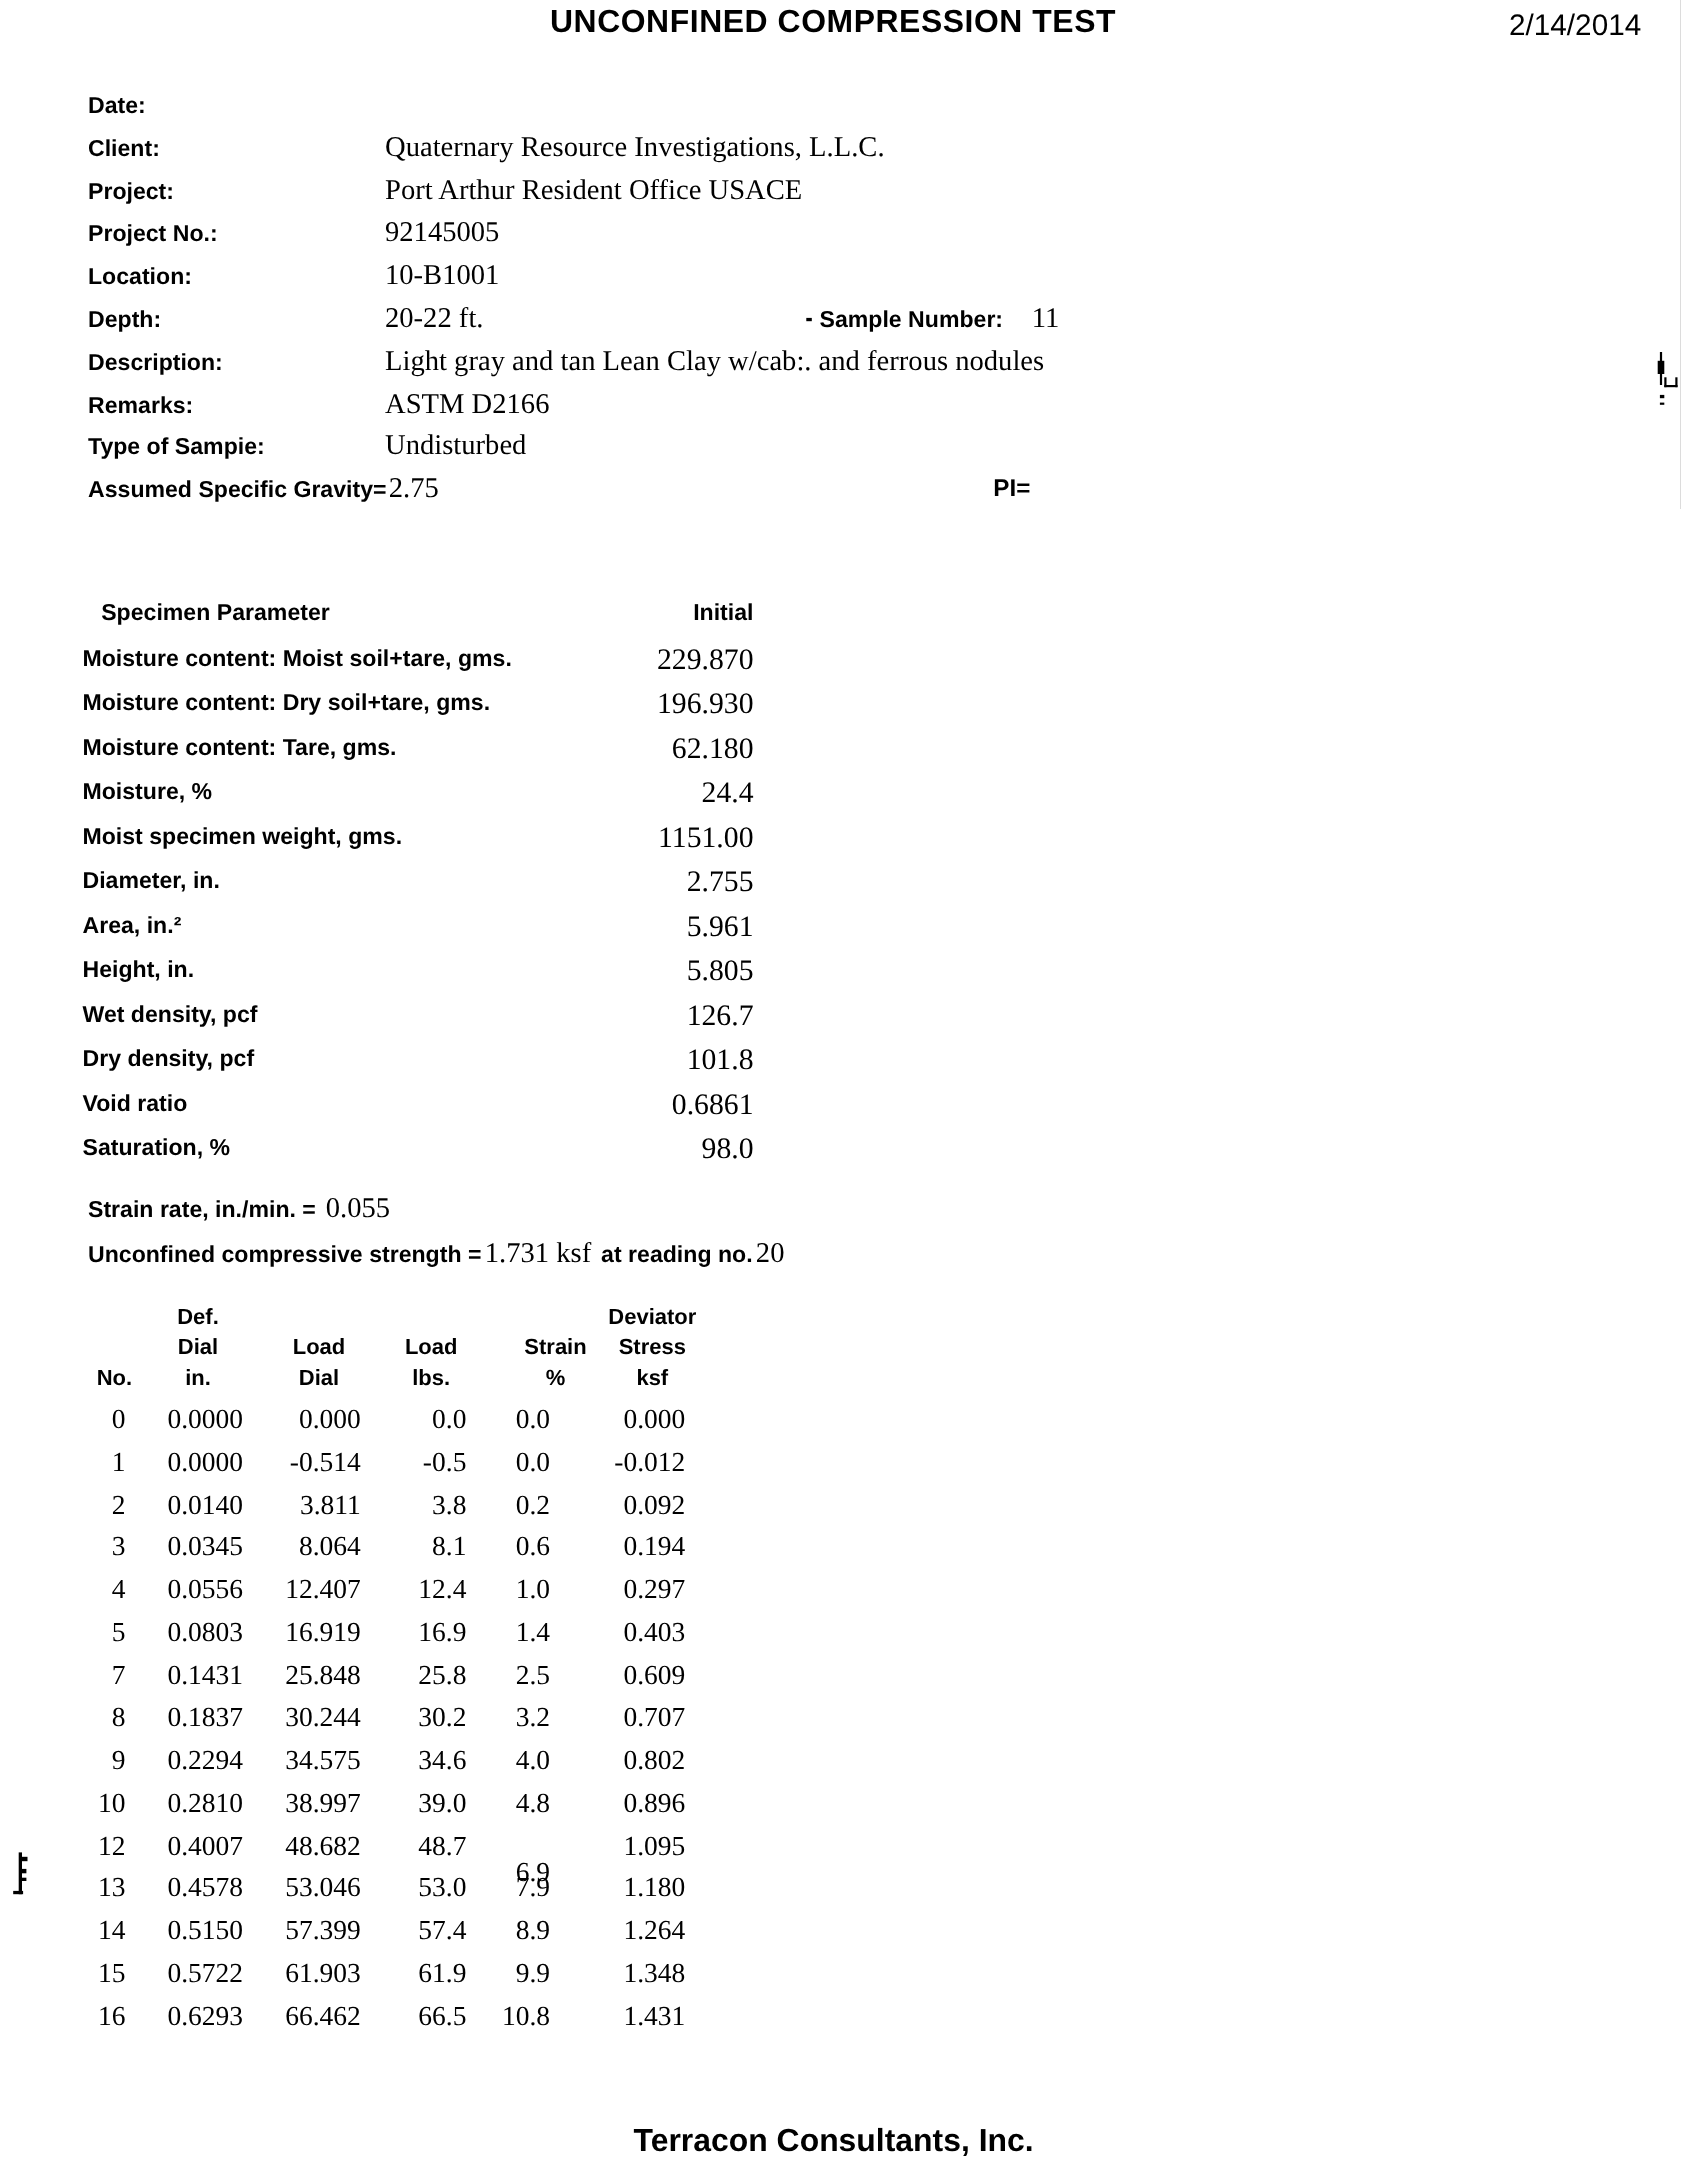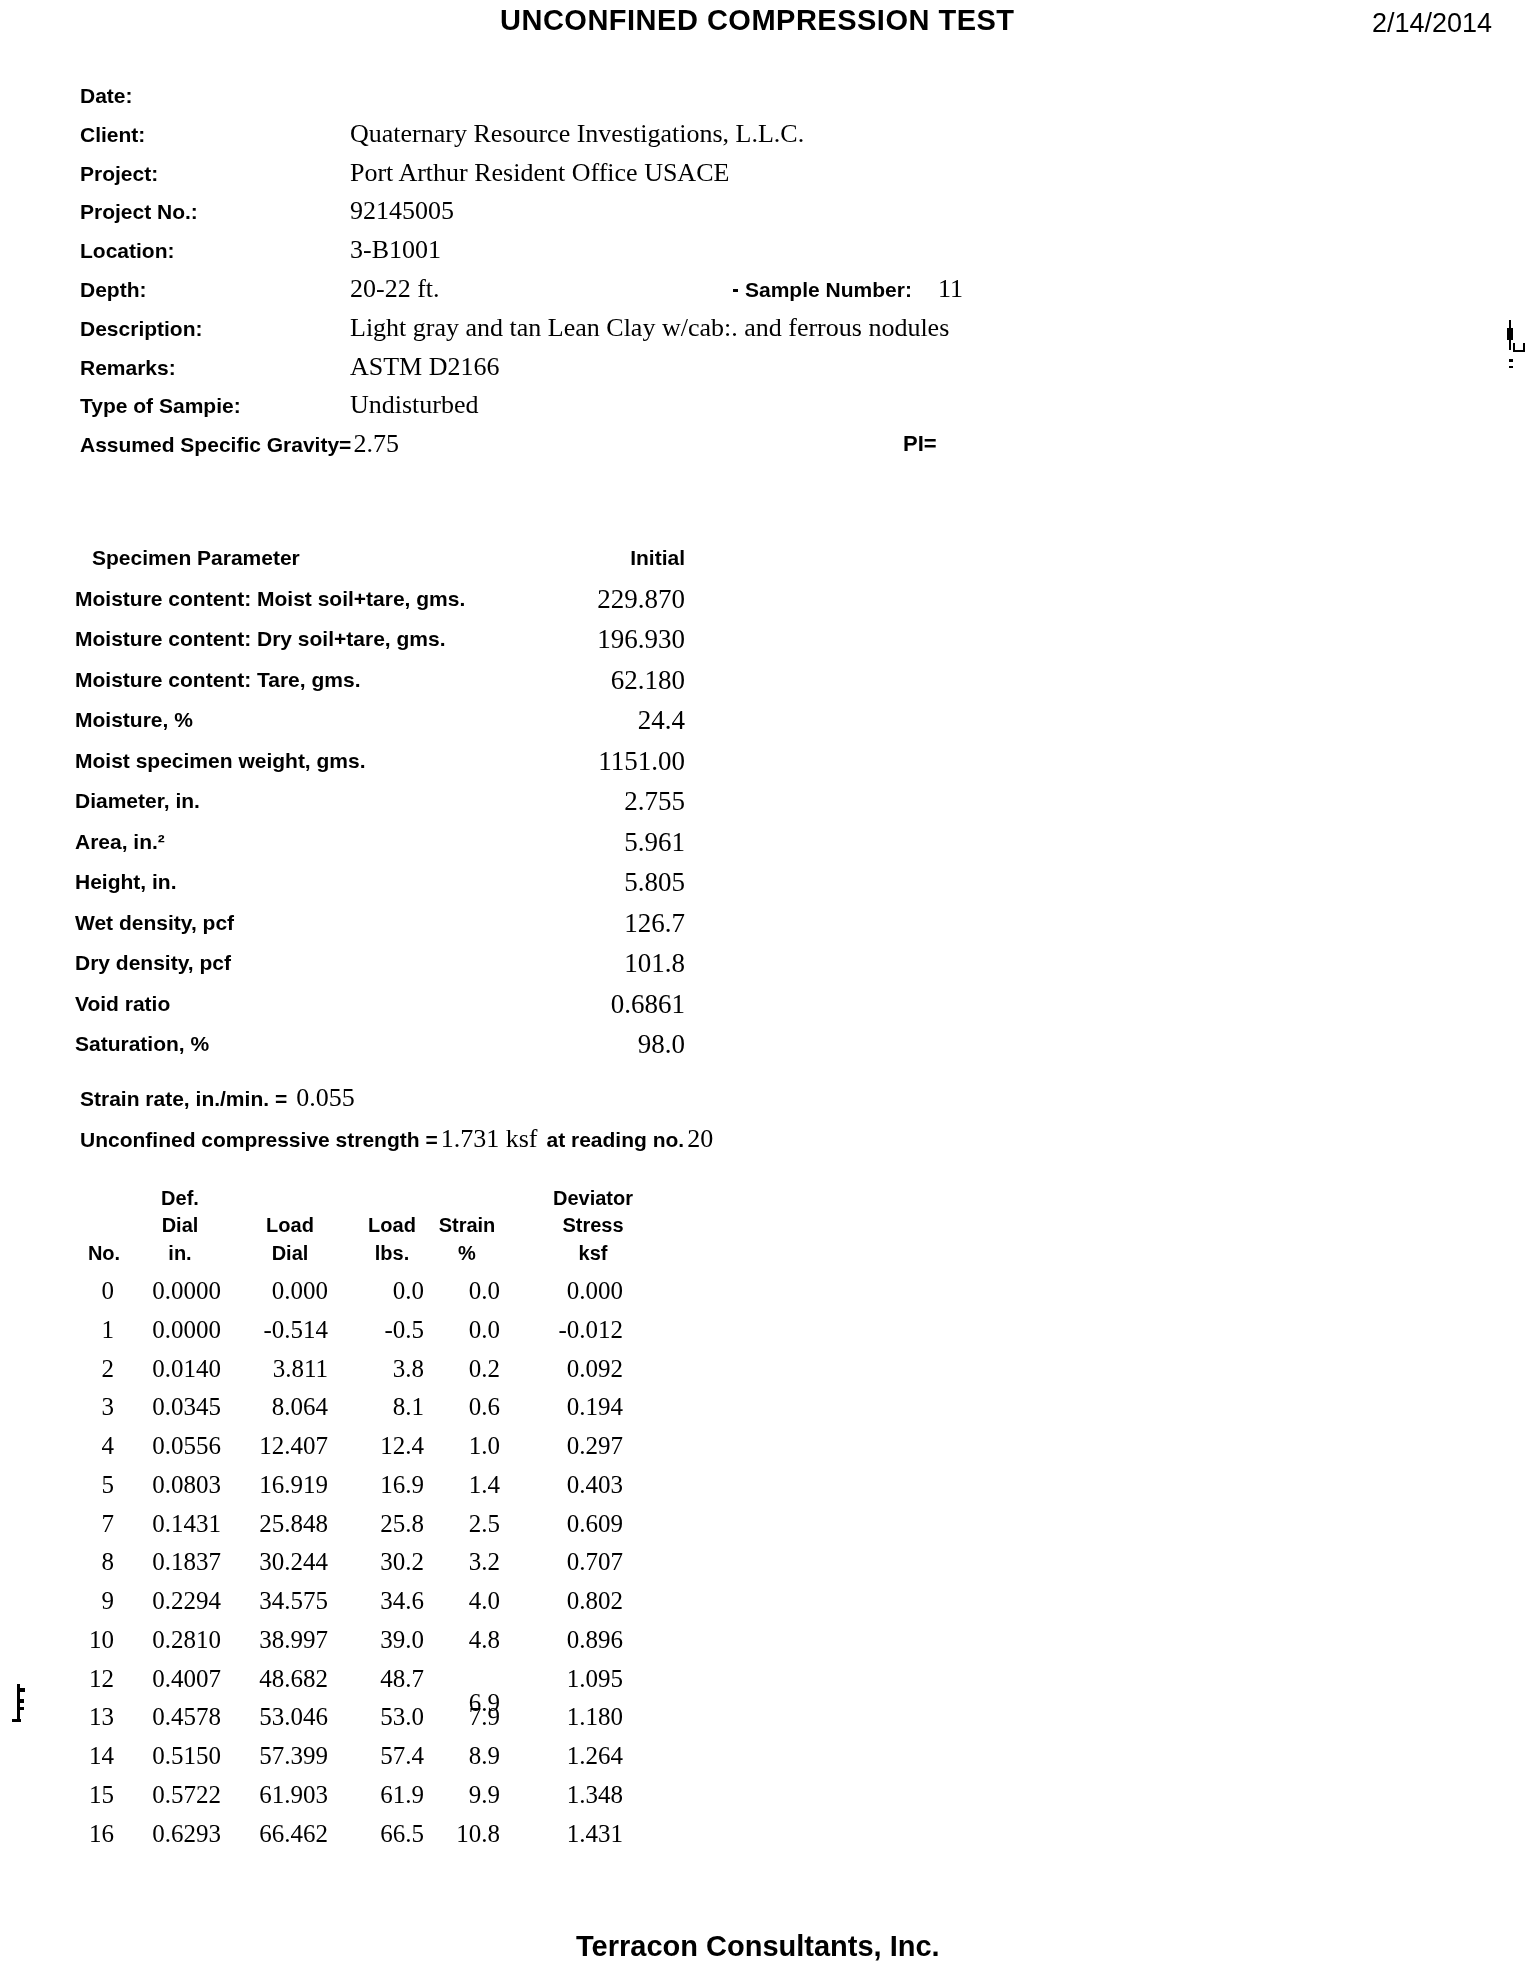--- a/index.html
+++ b/index.html
@@ -52,21 +52,21 @@
 <div class="page">
 
   <div class="title">UNCONFINED COMPRESSION TEST</div>
   <div class="date">2/14/2014</div>
 
   <div class="hdr">
       <div class="hdr-row"><span class="b hdr-label">Date:</span><span class="v"></span></div>
       <div class="hdr-row"><span class="b hdr-label">Client:</span><span class="v">Quaternary Resource Investigations, L.L.C.</span></div>
       <div class="hdr-row"><span class="b hdr-label">Project:</span><span class="v">Port Arthur Resident Office USACE</span></div>
       <div class="hdr-row"><span class="b hdr-label">Project No.:</span><span class="v">92145005</span></div>
-      <div class="hdr-row"><span class="b hdr-label">Location:</span><span class="v">3-B1001</span></div>
+      <div class="hdr-row"><span class="b hdr-label">Location:</span><span class="v">10-B1001</span></div>
       <div class="hdr-row"><span class="b hdr-label">Depth:</span><span class="v">20-22 ft.</span></div>
       <div class="hdr-row"><span class="b hdr-label">Description:</span><span class="v">Light gray and tan Lean Clay w/cab:. and ferrous nodules</span></div>
       <div class="hdr-row"><span class="b hdr-label">Remarks:</span><span class="v">ASTM D2166</span></div>
       <div class="hdr-row"><span class="b hdr-label">Type of Sampie:</span><span class="v">Undisturbed</span></div>
     </div>
 
   <div class="sample">
     <span class="b">Sample Number:</span><span class="v">11</span>
   </div>
 
@@ -148,21 +148,21 @@
         <div class="th-line">in.</div>
       </div>
       <div class="th-col" style="left: 290px;">
         <div class="th-line">Load</div>
         <div class="th-line">Dial</div>
       </div>
       <div class="th-col" style="left: 392px;">
         <div class="th-line">Load</div>
         <div class="th-line">lbs.</div>
       </div>
-      <div class="th-col" style="left: 467px;">
+      <div class="th-col" style="left: 505px;">
         <div class="th-line">Strain</div>
         <div class="th-line">%</div>
       </div>
       <div class="th-col" style="left: 593px;">
         <div class="th-line">Deviator</div>
         <div class="th-line">Stress</div>
         <div class="th-line">ksf</div>
       </div>
     </div>
   <div class="tbody">

